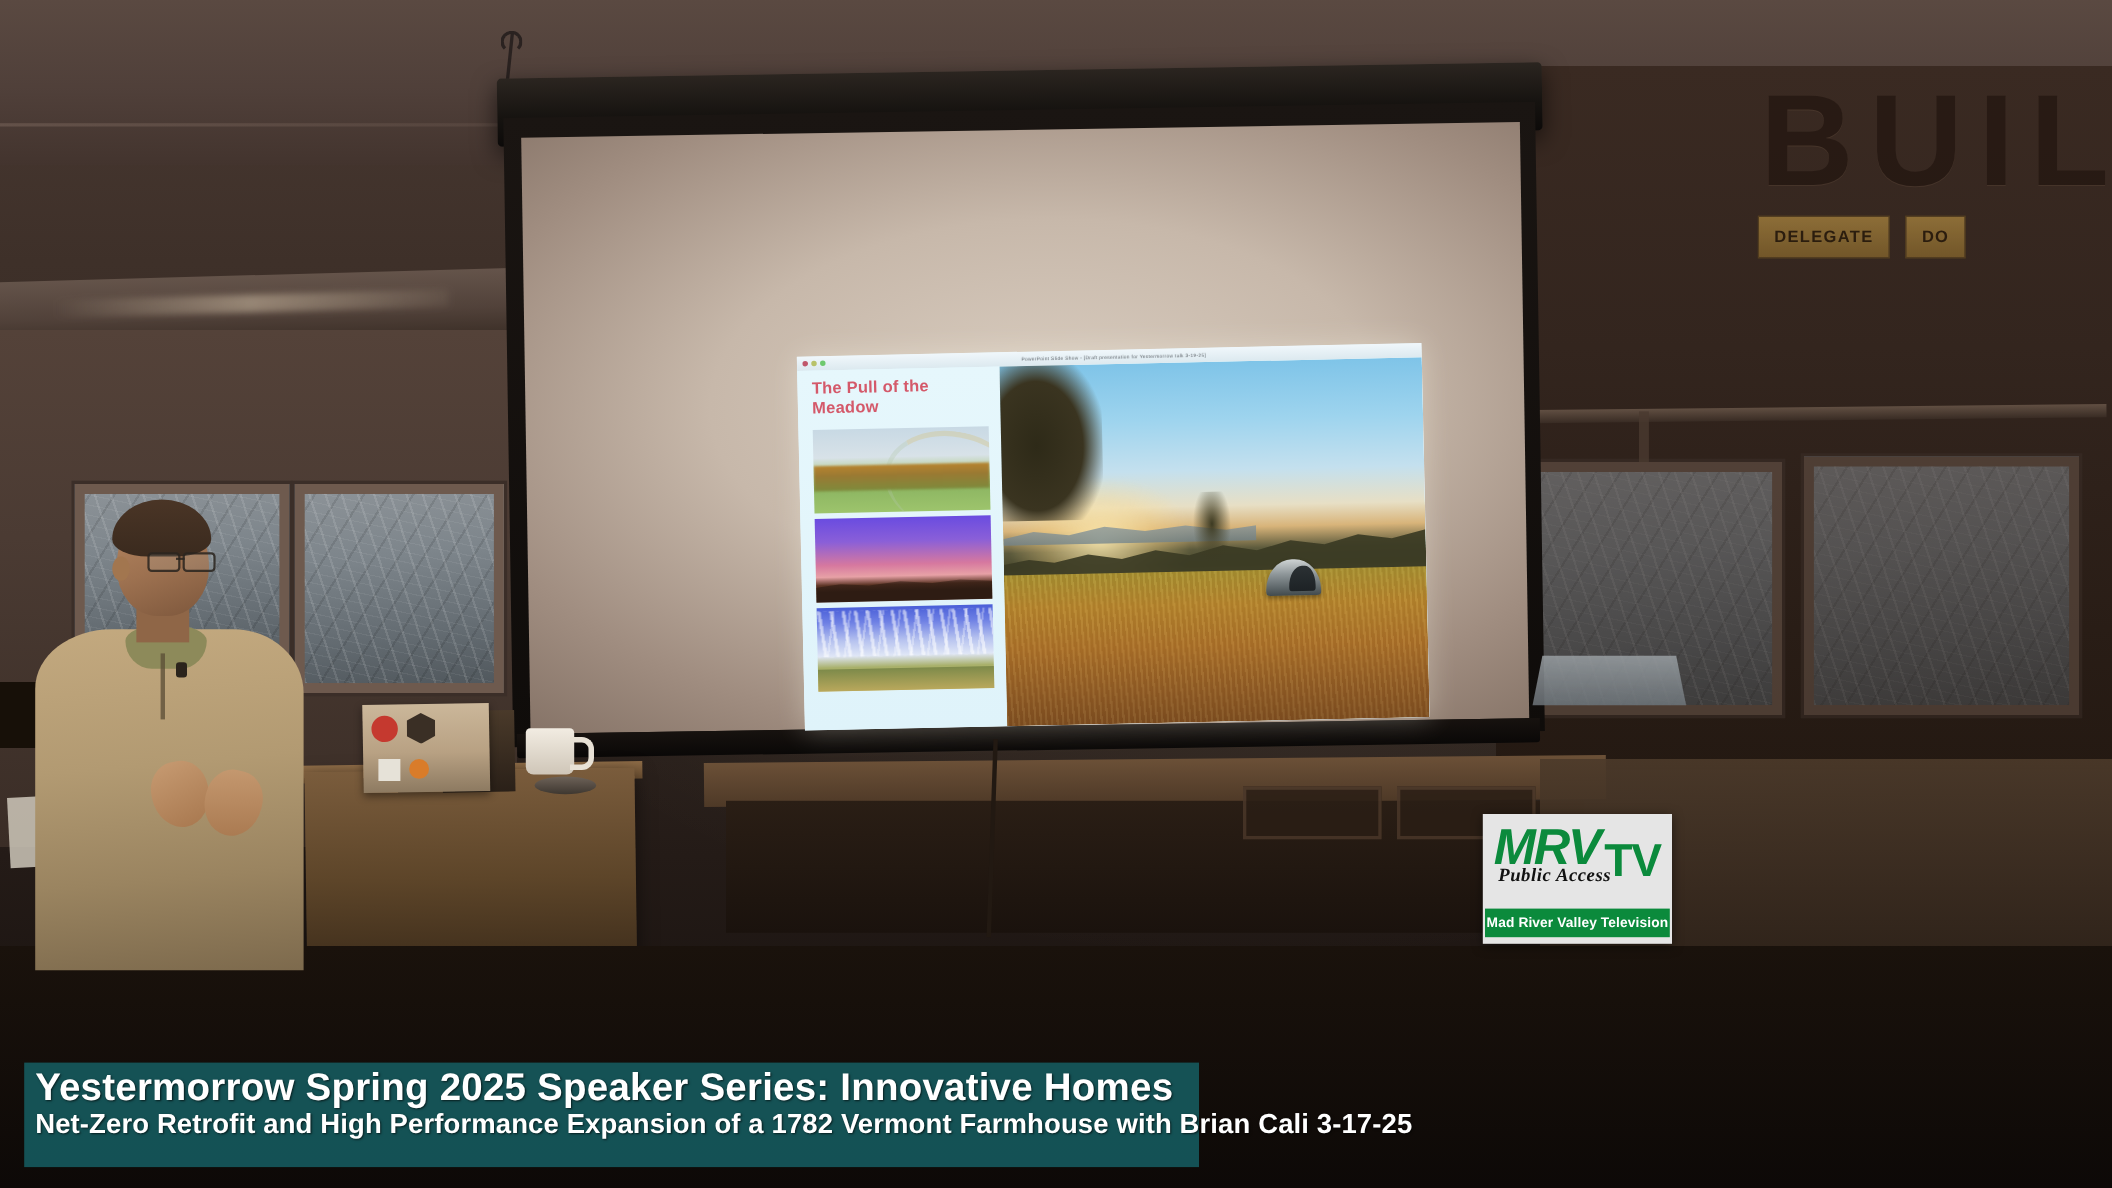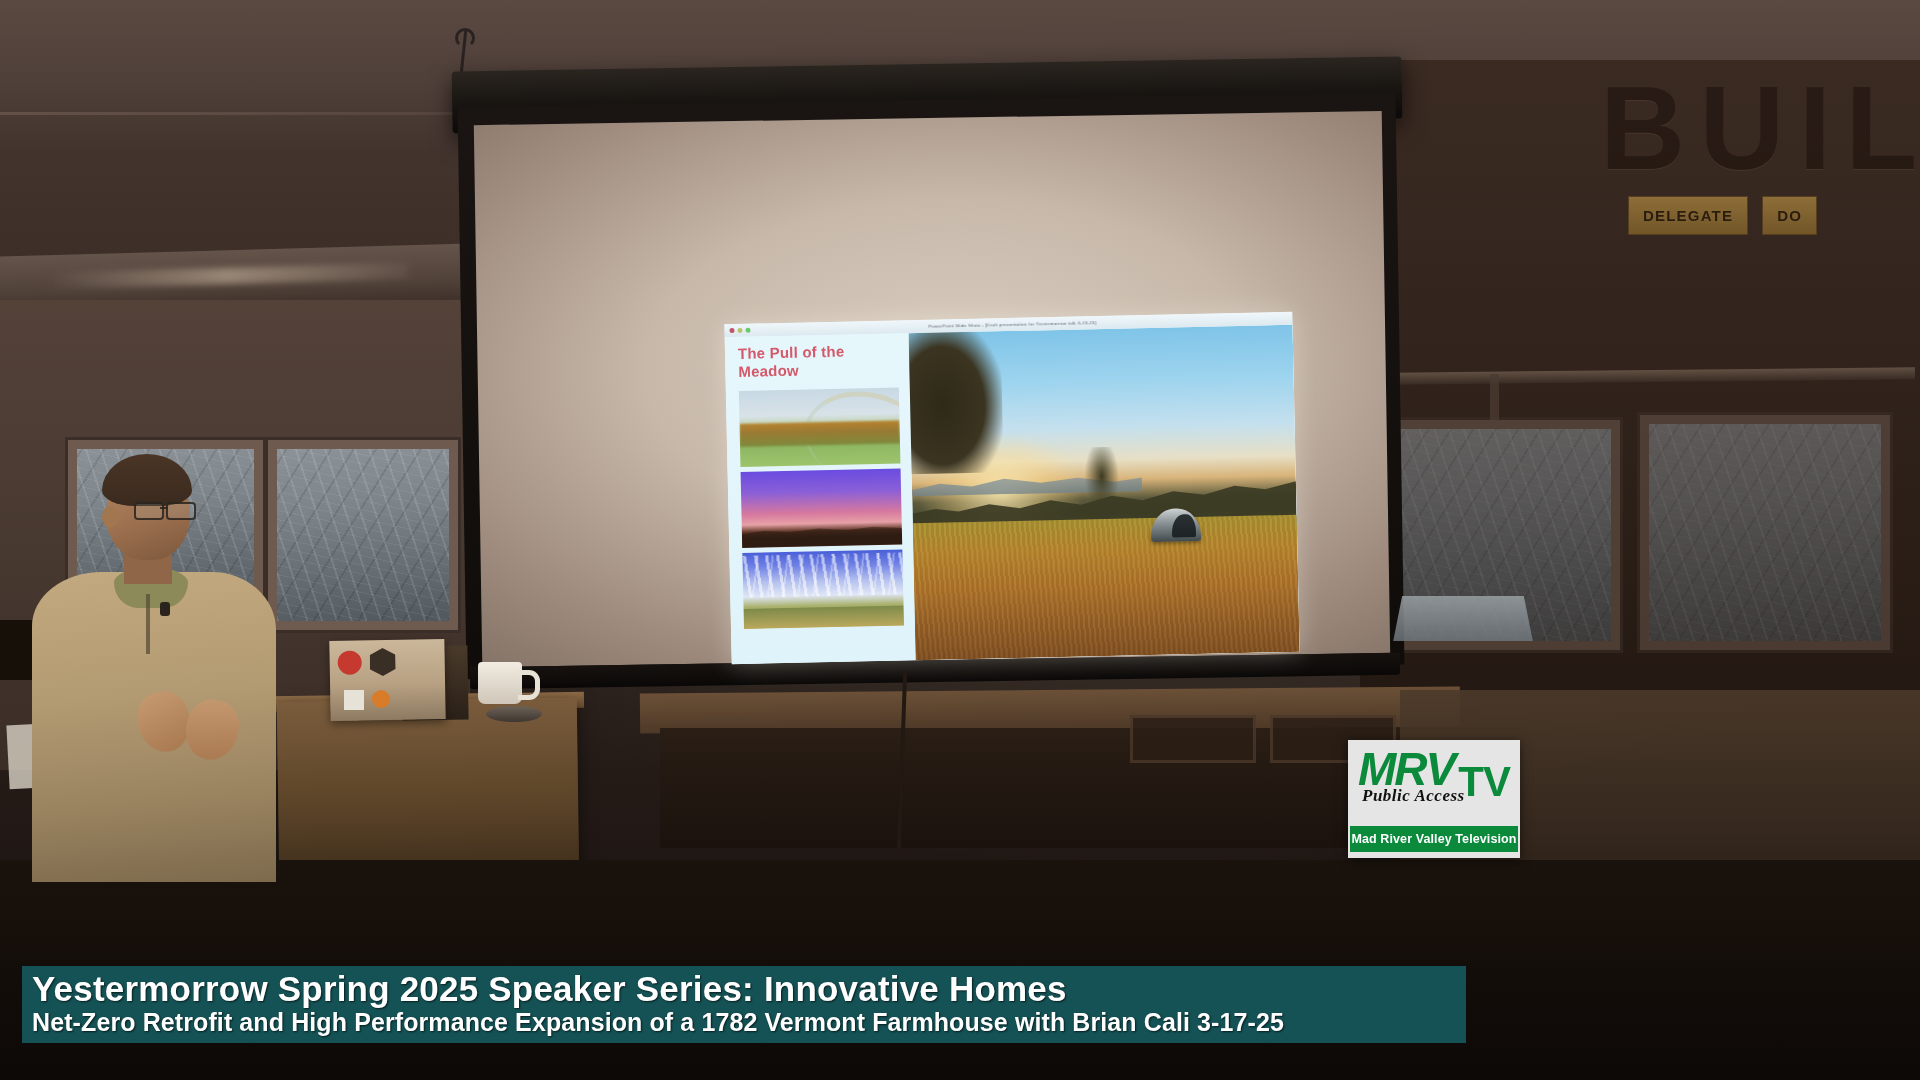--- a/index.html
+++ b/index.html
@@ -84,21 +84,21 @@
     position:absolute; left:1600px; top:44px; width:330px; height:170px;
     color:#1b0f0a;
     font-size: 118px; font-weight:800; letter-spacing:14px;
     font-family:"Liberation Sans", sans-serif;
     line-height:168px;
     text-shadow: 0 1px 0 rgba(255,210,160,.13);
     opacity:.55;
     white-space:nowrap;
     overflow:hidden;
   }
-  .card-row{ position:absolute; left:1598px; top:196px; display:flex; gap:14px;margin-left:30px; }
+  .card-row{ position:absolute; left:1598px; top:196px; display:flex; gap:14px; }
   .word-card{
     background: linear-gradient(180deg,#9c7a3c 0%, #7d5f2b 100%);
     color:#2a1c0c;
     font-size:15px; font-weight:700; letter-spacing:1.2px;
     padding:10px 14px;
     border:1px solid #5b4420;
     opacity:.85;
   }
   
   .rail{
@@ -438,23 +438,23 @@
   .p-hand{
     position:absolute; width:52px; height:60px;
     background: linear-gradient(165deg,#c69a71,#a8784f);
     border-radius: 46% 46% 52% 52% / 46% 46% 54% 54%;
   }
   .p-hand.left{ left:128px; top:242px; transform: rotate(-12deg); }
   .p-hand.right{ left:176px; top:250px; transform: rotate(14deg); }
 
   
   .lower-third{
-    position:absolute; left:22px; top:966px; width:1444px;
+    position:absolute; left:22px; top:966px; width:1068px;
     background: rgba(22,97,103,0.82);
-    padding: 4px 10px 6px 10px;
+    padding: 4px 10px 24px 10px;
     box-sizing:border-box;
   }
   .lt-line1{
     font-family:"Liberation Sans", sans-serif;
     font-size:35px; font-weight:700; color:#ffffff;
     letter-spacing:.2px; line-height:1.08;
     text-shadow: 1px 1px 2px rgba(0,0,0,.65);
     white-space:nowrap;
   }
   .lt-line2{

